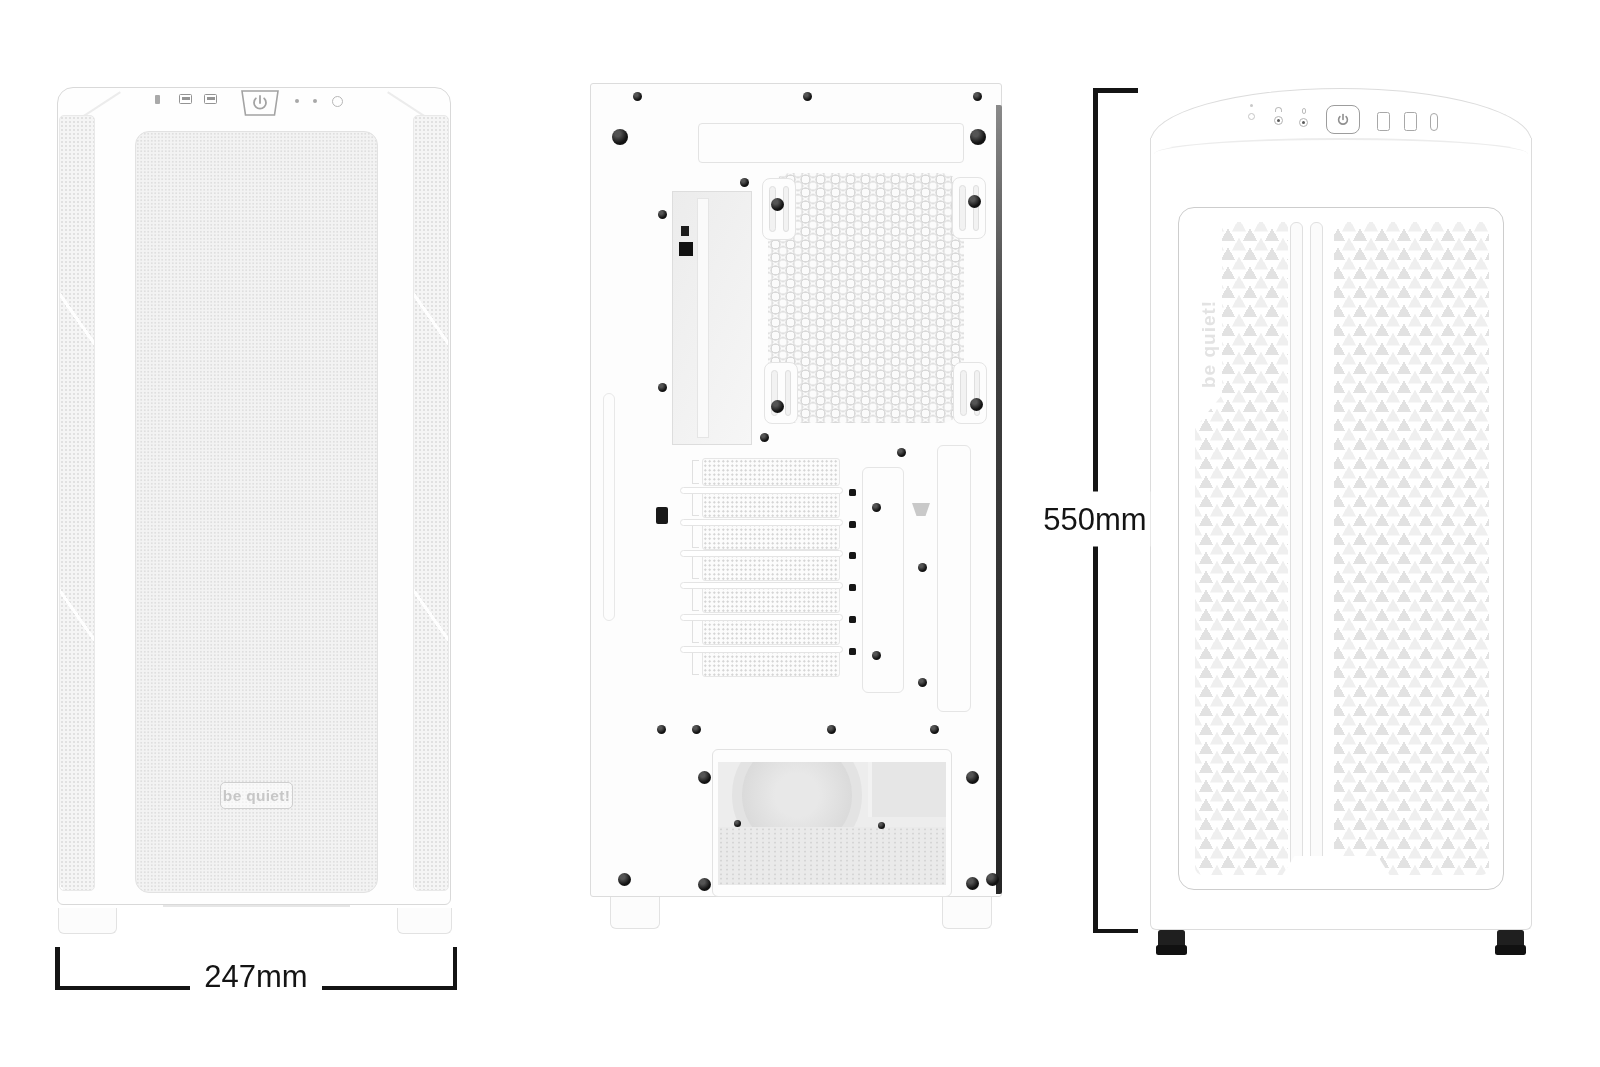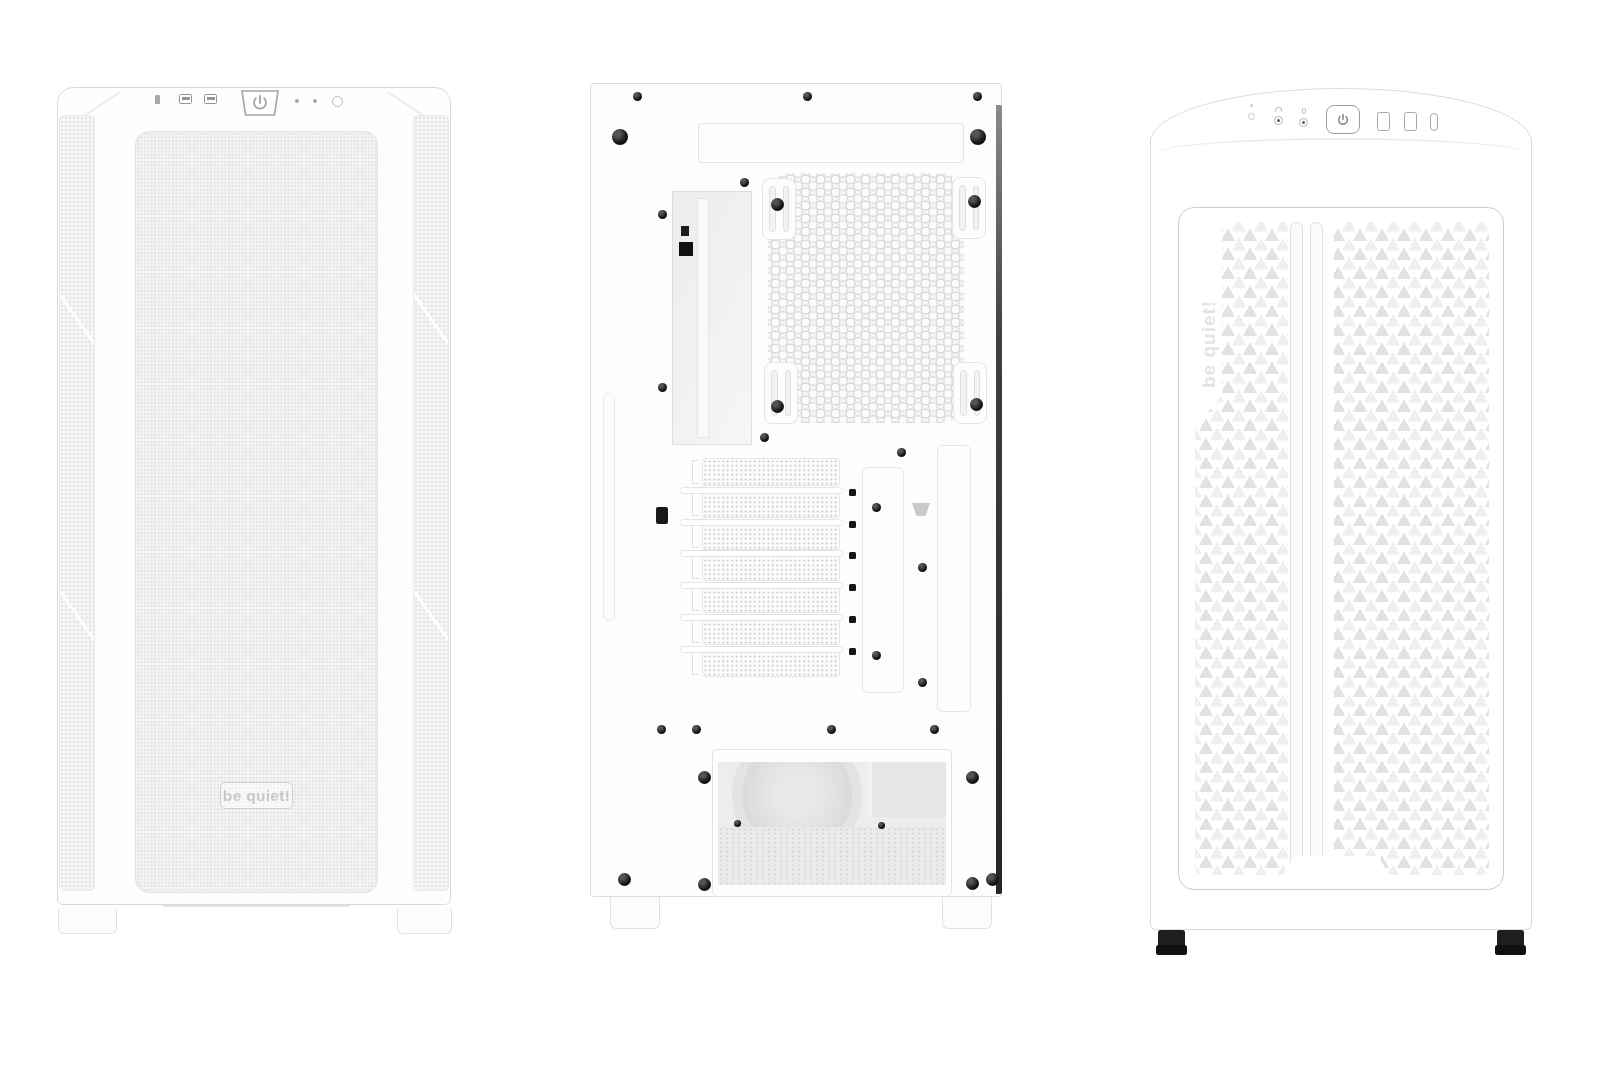--- a/index.html
+++ b/index.html
@@ -316,16 +316,29 @@
       <div class="abs railsback"></div>
       <div class="abs railstrip" style="left:111px;"></div>
       <div class="abs railstrip" style="left:131px;"></div>
       <div class="abs notch"></div>
     </div>
 
     <div class="abs blackfoot" style="left:8px;top:842px;"></div>
     <div class="abs blackfoot" style="left:347px;top:842px;"></div>
   </div>
 
-
-
+  <div class="dim-h" style="left:55px;top:946px;width:402px;height:44px;">
+    <div class="tick"></div>
+    <div class="seg"></div>
+    <div class="lbl">247mm</div>
+    <div class="seg"></div>
+    <div class="tick"></div>
+  </div>
+
+
+  <div class="dim-v" style="left:1093px;top:88px;height:845px;">
+    <div class="vline"></div>
+    <div class="tick t"></div>
+    <div class="tick b"></div>
+    <div class="lbl">550mm</div>
+  </div>
 
 </div>
 
 </body></html>

